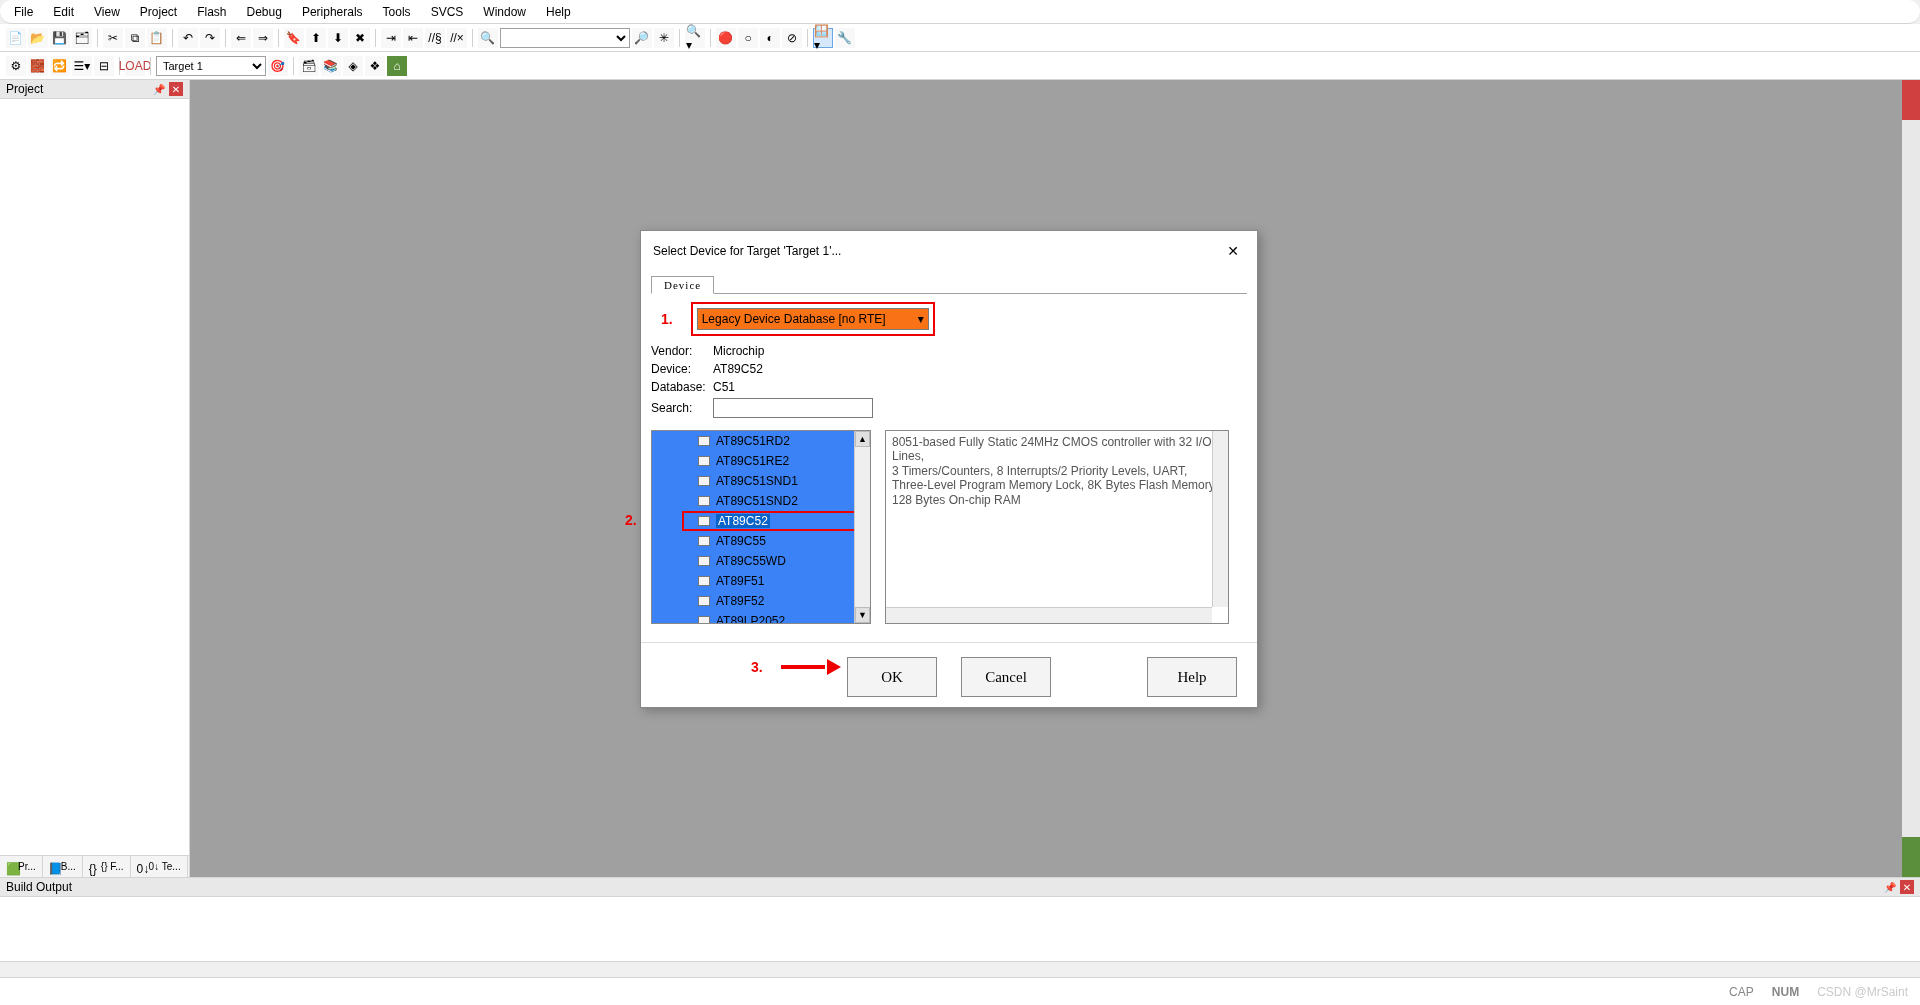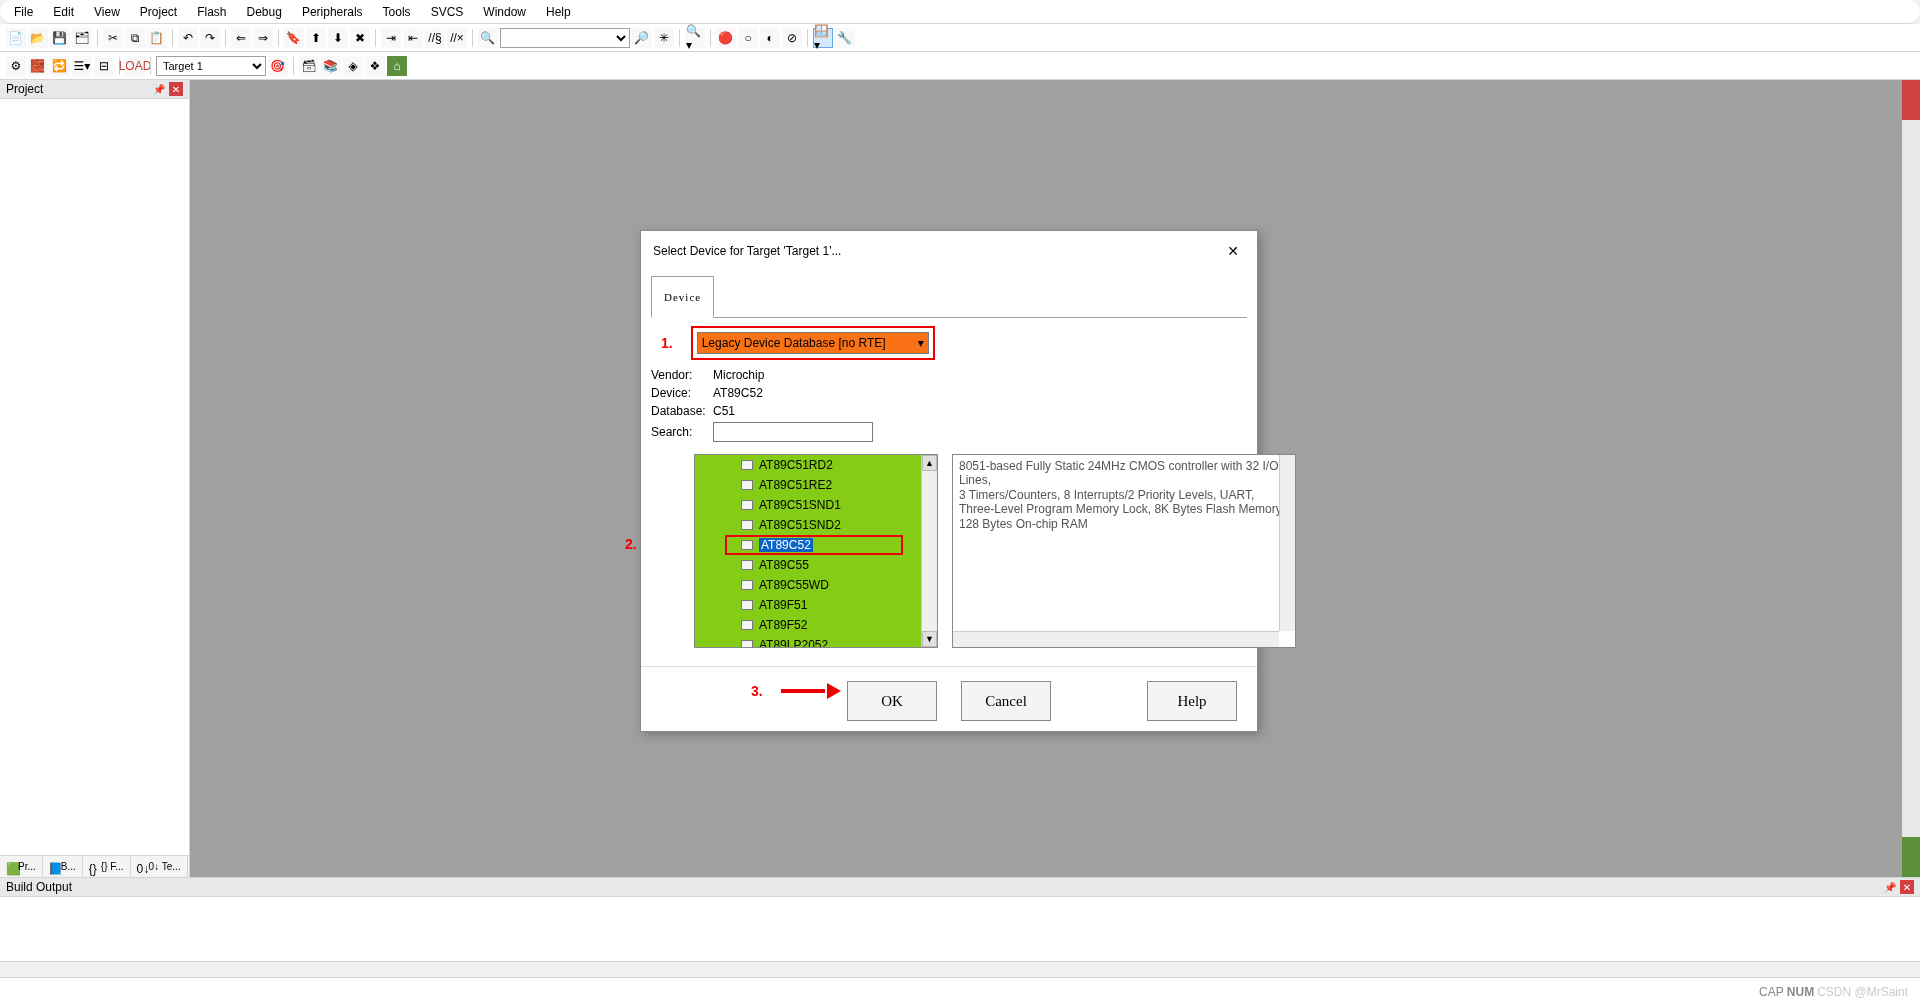--- a/index.html
+++ b/index.html
@@ -29,41 +29,41 @@
 
 .workspace { flex: 1; background: #a0a0a0; position: relative; }
 
 
 .build-output { height: 100px; border-top: 1px solid #d4d4d4; display: flex; flex-direction: column; background: #fff; }
 .build-output .panel-header { background: #e8e8e8; }
 .build-body { flex: 1; background: #fff; overflow: auto; }
 .build-scroll { height: 16px; background: #f0f0f0; border-top: 1px solid #d4d4d4; }
 
 
-.statusbar { height: 28px; background: #fff; border-top: 1px solid #d4d4d4; display: flex; align-items: center; justify-content: flex-end; padding: 0 12px; color: #888; font-size: 11px; gap: 3px;}
+.statusbar { height: 28px; background: #fff; border-top: 1px solid #d4d4d4; display: flex; align-items: center; justify-content: flex-end; padding: 0 12px; color: #888; font-size: 11px; gap: 18px;}
 .statusbar .watermark { opacity: 0.45; }
 
 
 .dialog { position: absolute; left: 450px; top: 150px; width: 618px; background: #fff; border: 1px solid #888; box-shadow: 3px 3px 10px rgba(0,0,0,0.25); }
 .dlg-title { display: flex; justify-content: space-between; align-items: center; padding: 8px 12px; font-size: 13px; }
 .dlg-close { width: 24px; height: 24px; display: flex; align-items: center; justify-content: center; cursor: pointer; font-size: 14px; }
 .dlg-body { padding: 4px 10px 10px 10px; }
 .tab-strip { border-bottom: 1px solid #a0a0a0; margin-bottom: 8px; }
-.tab { display: inline-block; padding: 14px 12px; border: 1px solid #a0a0a0; border-bottom: 1px solid #fff; background: #fff; position: relative; top: 1px; font-family: "Microsoft Sans Serif", Tahoma; font-size: 11px; letter-spacing: 1px; }
+.tab { display: inline-block; padding: 2px 12px; border: 1px solid #a0a0a0; border-bottom: 1px solid #fff; background: #fff; position: relative; top: 1px; font-family: "Microsoft Sans Serif", Tahoma; font-size: 11px; letter-spacing: 1px; }
 .form-row { display: flex; align-items: center; margin: 4px 0; gap: 10px; }
 .form-label { width: 52px; text-align: left; color: #000; font-size: 12px; }
 .db-select { width: 232px; height: 22px; border: 1px solid #7a7a7a; background: #f97316; font-size: 12px; padding: 0 4px; position: relative; display: flex; align-items: center; justify-content: space-between; }
 .red-box-1 { border: 2px solid #e00; padding: 4px; display: inline-block; }
 .anno { color: #e00; font-weight: bold; font-size: 14px; margin-right: 8px; }
 .checks { font-size: 12px; color: #555; }
 .checks .disabled { color: #aaa; }
 .checks label { display: flex; align-items: center; gap: 6px; margin: 2px 0; }
 .search-input { width: 160px; height: 20px; border: 1px solid #7a7a7a; }
 .lower { display: flex; gap: 14px; margin-top: 8px; }
-.tree { width: 244px; height: 194px; border: 1px solid #888; background: #84cc16; overflow: hidden; position: relative; margin-left: 43px; }
+.tree { width: 220px; height: 194px; border: 1px solid #888; background: #3b82f6; overflow: hidden; position: relative; }
 .tree-inner { position: absolute; left: 0; top: 0; width: calc(100% - 16px); }
 .tree-item { display: flex; align-items: center; padding: 1px 2px 1px 46px; gap: 6px; font-size: 12px; white-space: nowrap; height: 20px; }
 .tree-item.selected .tlabel { background: #0a64c8; color: #fff; padding: 0 2px; }
 .tree-icon { width: 12px; height: 10px; border: 1px solid #777; background: #f4f4f4; flex-shrink: 0; }
 .tree-scroll { position: absolute; right: 0; top: 0; bottom: 0; width: 16px; background: #efefef; border-left: 1px solid #ccc; display: flex; flex-direction: column; justify-content: space-between; }
 .tree-scroll .arr { height: 16px; background: #e0e0e0; border: 1px solid #bbb; font-size: 9px; display:flex; align-items:center; justify-content:center; cursor:pointer;}
 .red-box-2 { border: 2px solid #e00; position: absolute; left: 30px; top: 80px; width: 178px; height: 20px; pointer-events: none; }
 .desc-wrap { flex: 1; }
 .desc-label { font-size: 12px; margin-bottom: 2px; color: #333; }
 .desc-box { width: 344px; height: 194px; border: 1px solid #888; background: #fff; padding: 4px 6px; font-size: 11px; color: #555; line-height: 1.2; position: relative; }

